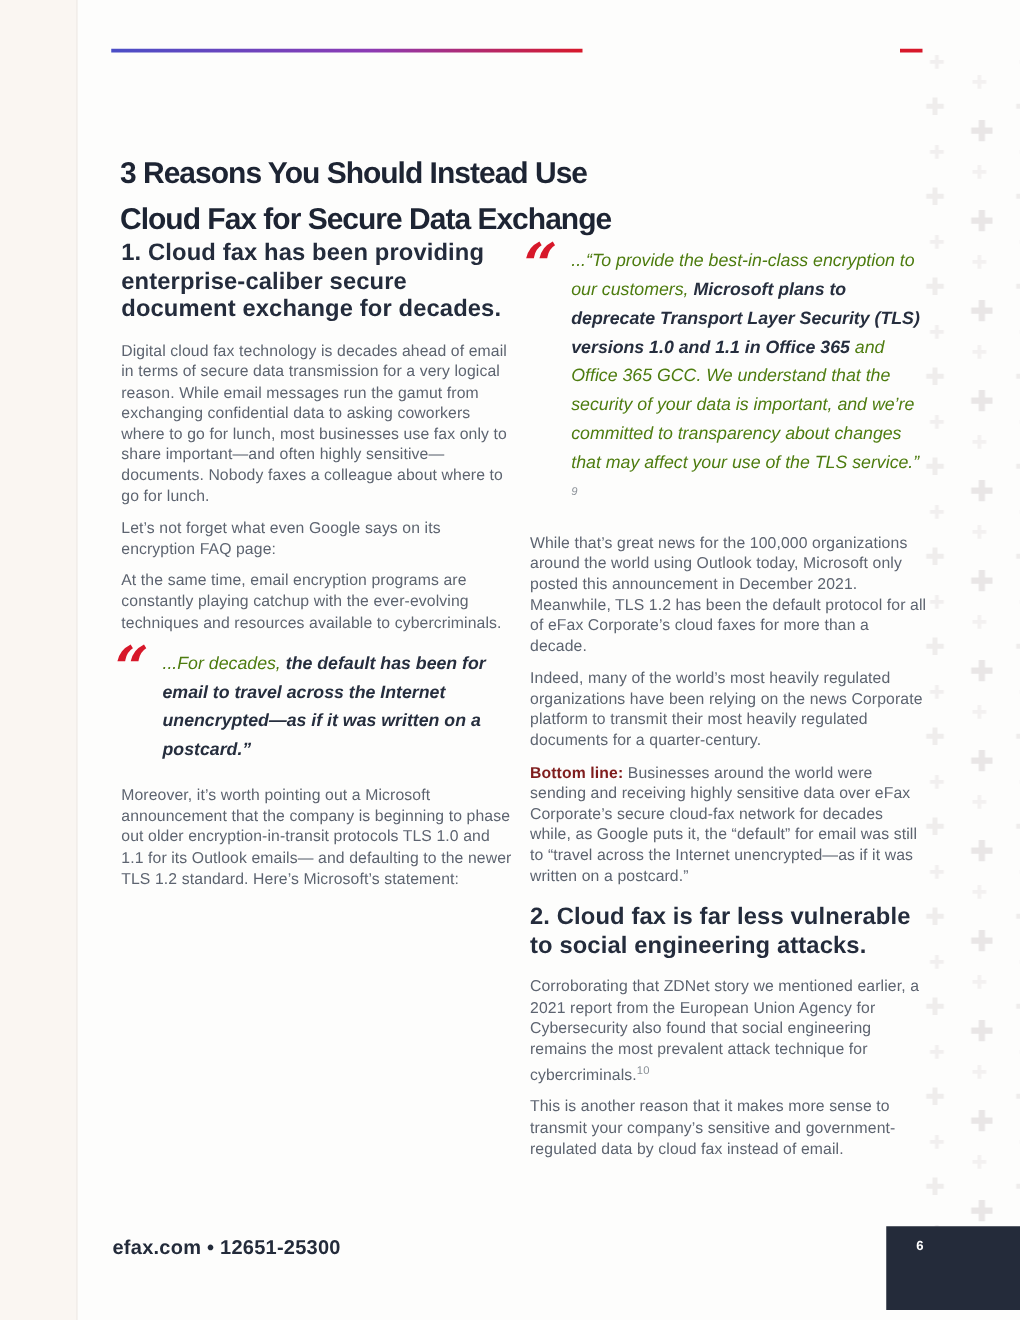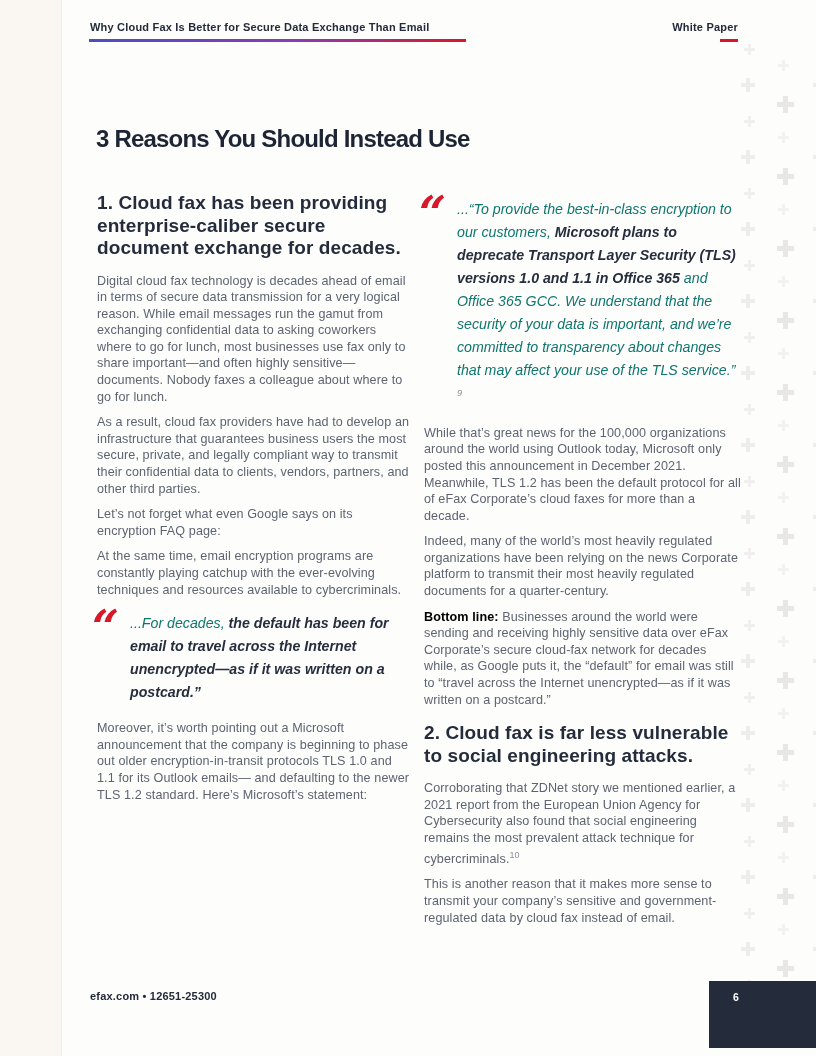--- a/index.html
+++ b/index.html
@@ -47,38 +47,38 @@
   .col-right { left: 424px; width: 318px; }
   .section-heading {
     font-size: 19px; line-height: 22.5px; font-weight: bold;
     color: #242c3c; margin: 0 0 13px 0; letter-spacing: 0.1px;
   }
   .section-heading.second { margin-top: 14px; }
   p.body {
     font-size: 12.6px; line-height: 16.6px; color: #5d6470;
     margin: 0 0 9px 0; letter-spacing: 0.1px;
   }
-  p.body .lead { color: #000000; font-weight: bold; }
+  p.body .lead { color: #7f1d1d; font-weight: bold; }
   sup.fn { font-size: 9px; color: #8a9097; }
   .quote {
     position: relative; padding-left: 33px; margin: 14px 0 16px 0;
     font-style: italic; font-size: 14.2px; line-height: 23px;
   }
   .quote.first { margin-top: 6px; }
-  .quote .light { color: #0f766e; }
+  .quote .light { color: #4d7c0f; }
   .quote .strong { color: #262e3e; font-weight: bold; }
   .quote-mark {
     position: absolute; left: -5px; top: -9px;
     font-family: "DejaVu Serif", serif; font-style: italic; font-weight: bold;
     font-size: 47px; line-height: 1; color: #d7182a;
   }
   
   .footer-left {
     position: absolute; left: 90px; top: 990px;
-    font-size: 11px; font-weight: bold; letter-spacing: 0.2px; color: #232b3a;
+    font-size: 16px; font-weight: bold; letter-spacing: 0.2px; color: #232b3a;
   }
   .page-number-box {
     position: absolute; right: 0; top: 981px; width: 107px; height: 67px;
     background: #242b3a;
   }
   .page-number-box span {
     position: absolute; left: 24px; top: 10px;
     color: #ffffff; font-size: 10.5px; font-weight: bold;
   }
 </style>
@@ -96,35 +96,31 @@
           <path d="M12 6 h4 v5 h5 v4 h-5 v5 h-4 v-5 h-5 v-4 h5 z" fill="#ebe8e8" opacity="0.8"></path>
           <path d="M49 24 h5 v6 h6 v5 h-6 v6 h-5 v-6 h-6 v-5 h6 z" fill="#e7e4e4" opacity="0.9"></path>
           <path d="M14 44 h3 v4 h4 v3 h-4 v4 h-3 v-4 h-4 v-3 h4 z" fill="#edeaea" opacity="0.7"></path>
           <path d="M48 60 h3 v4 h4 v3 h-4 v4 h-3 v-4 h-4 v-3 h4 z" fill="#ece9e9" opacity="0.6"></path>
         </pattern>
       </defs>
       <rect x="0" y="44" width="82" height="940" fill="url(#plusTile)"></rect>
     </svg>
   </div>
 
-  <div class="header">
-    <span>Why Cloud Fax Is Better for Secure Data Exchange Than Email</span>
-    <span>White Paper</span>
-  </div>
   <div class="header-rule"></div>
   <div class="wp-rule"></div>
 
   <h1 class="doc-title">
     <span>3 Reasons You Should Instead Use</span><br>
+    <span>Cloud Fax for Secure Data Exchange</span>
   </h1>
 
   <div class="col col-left">
     <h3 class="section-heading">1. Cloud fax has been providing enterprise-caliber secure document exchange for decades.</h3>
     <p class="body">Digital cloud fax technology is decades ahead of email in terms of secure data transmission for a very logical reason. While email messages run the gamut from exchanging confidential data to asking coworkers where to go for lunch, most businesses use fax only to share important—and often highly sensitive—documents. Nobody faxes a colleague about where to go for lunch.</p>
-    <p class="body">As a result, cloud fax providers have had to develop an infrastructure that guarantees business users the most secure, private, and legally compliant way to transmit their confidential data to clients, vendors, partners, and other third parties.</p>
     <p class="body">Let’s not forget what even Google says on its encryption FAQ page:</p>
     <p class="body">At the same time, email encryption programs are constantly playing catchup with the ever-evolving techniques and resources available to cybercriminals.</p>
 
     <div class="quote">
       <span class="quote-mark">“</span>
       <span class="light">...For decades, </span><span class="strong">the default has been for email to travel across the Internet unencrypted—as if it was written on a postcard.”</span>
     </div>
 
     <p class="body">Moreover, it’s worth pointing out a Microsoft announcement that the company is beginning to phase out older encryption-in-transit protocols TLS 1.0 and 1.1 for its Outlook emails— and defaulting to the newer TLS 1.2 standard. Here’s Microsoft’s statement:</p>
   </div>

